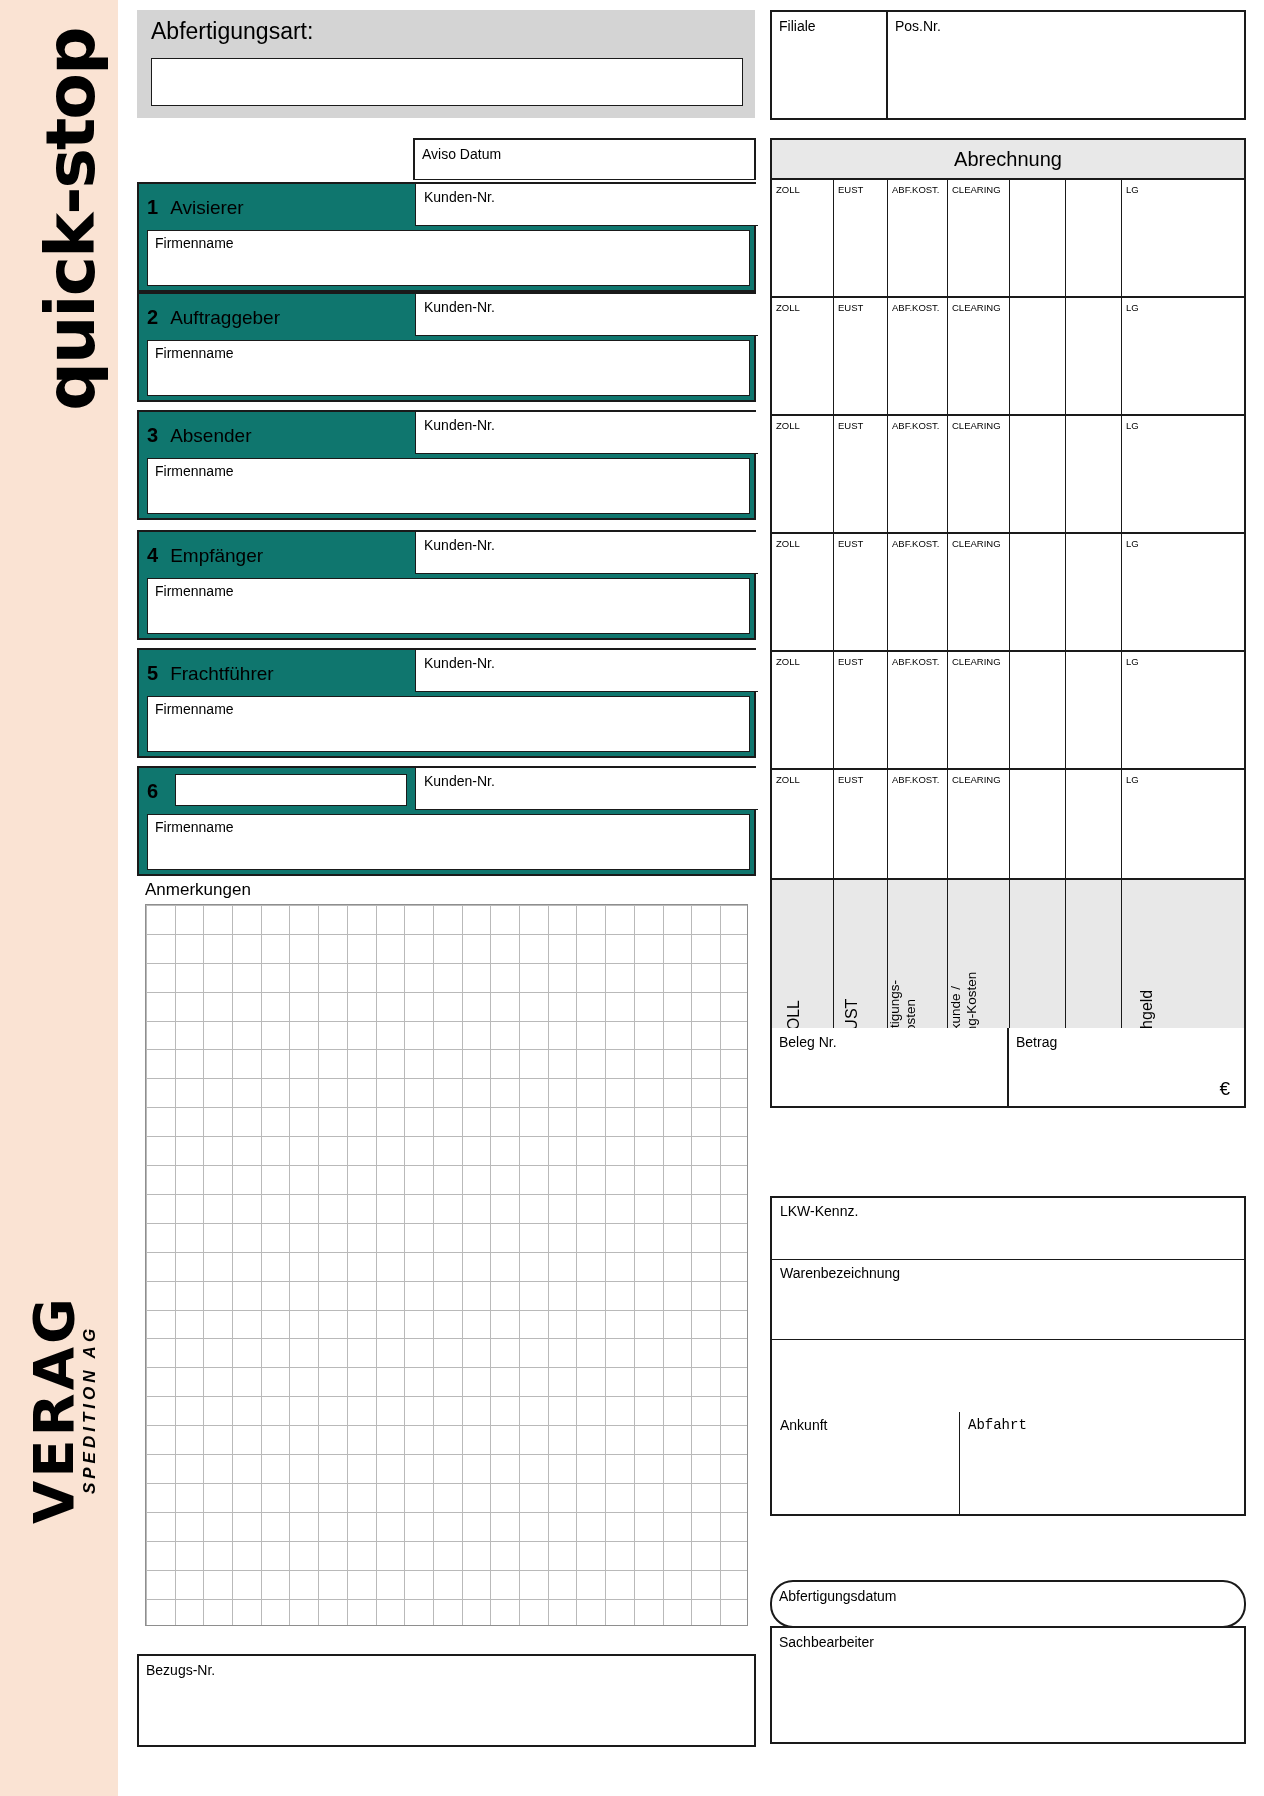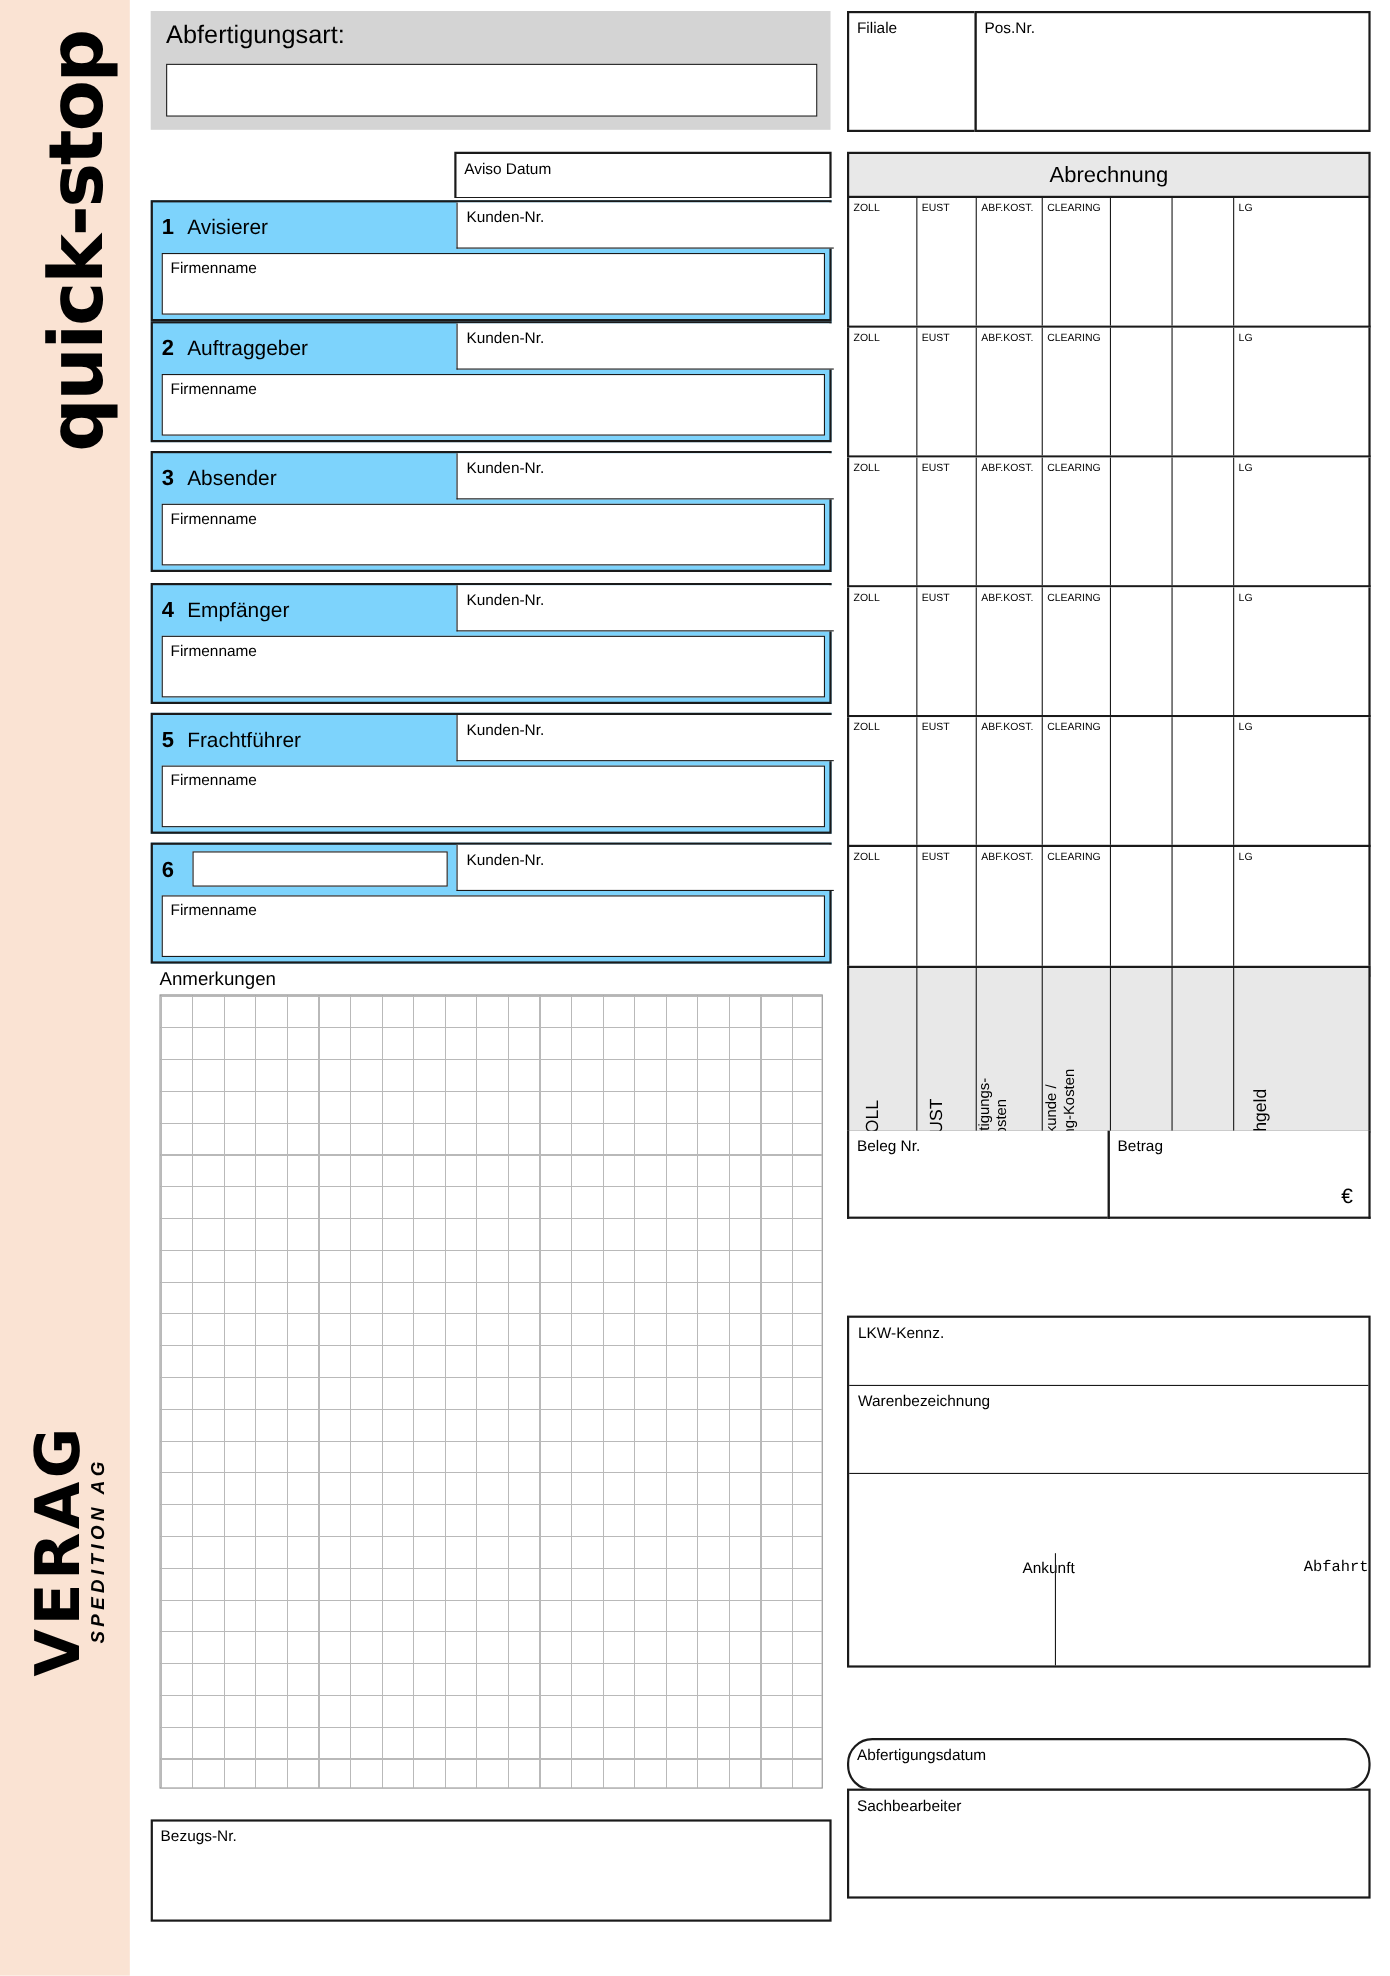--- a/index.html
+++ b/index.html
@@ -102,21 +102,21 @@
   #aviso { left: 413px; top: 138px; width: 343px; height: 42px; border-bottom-width: 1px;}
 
   
   .party {
     position: absolute;
     left: 137px;
     width: 619px;
     height: 110px;
     border: 2px solid #1a1a1a;
     box-sizing: border-box;
-    background: #7dd3fc;
+    background: #0f766e;
   }
   .party .numlbl {
     position: absolute;
     left: 8px; top: 12px;
     font-size: 19px;
   }
   .party .numlbl b { font-size: 20px; }
   .party .numlbl span { margin-left: 12px; font-weight: normal; }
   .party .kundenbox {
     position: absolute;
@@ -259,21 +259,21 @@
     box-sizing: border-box;
   }
   #lkwblock .half.right { border-left: 1px solid #1a1a1a; }
   #lkwblock .cap { font-size: 14px; padding: 5px 0 0 8px; display: block;}
 
   
   #bezugs { left: 137px; top: 1654px; width: 619px; height: 93px; }
 
   
   #abfdatum { left: 770px; top: 1580px; width: 476px; height: 48px; border-radius: 23px; }
-  #sachb    { left: 770px; top: 1626px; width: 476px; height: 100px; }
+  #sachb    { left: 770px; top: 1626px; width: 476px; height: 118px; }
 </style>
 </head>
 <body>
 
 <div class="brand-strip">
   <div class="brand-quickstop">quick-stop</div>
   <div class="brand-verag-wrap">
     <div class="brand-verag">VERAG</div>
     <div class="brand-spedition">SPEDITION AG</div>
   </div>
@@ -533,21 +533,21 @@
   <div class="grid"></div>
 </div>
 
 <div class="box" id="lkwblock">
   <div class="r" style="top:0; height:62px;">
     <span class="cap">LKW-Kennz.</span>
   </div>
   <div class="r" style="top:62px; height:80px;">
     <span class="cap">Warenbezeichnung</span>
   </div>
-  <div class="r" style="top:214px; height:102px; border-bottom:none;text-align:right;">
+  <div class="r" style="top:214px; height:102px; border-bottom:none;">
     <div class="half" style="left:0; width:205px;">
       <span class="cap">Ankunft</span>
     </div>
     <div class="half right" style="left:187px; right:0;font-family:Liberation Mono, monospace;">
       <span class="cap">Abfahrt</span>
     </div>
   </div>
 </div>
 
 <div class="box pad" id="abfdatum">

